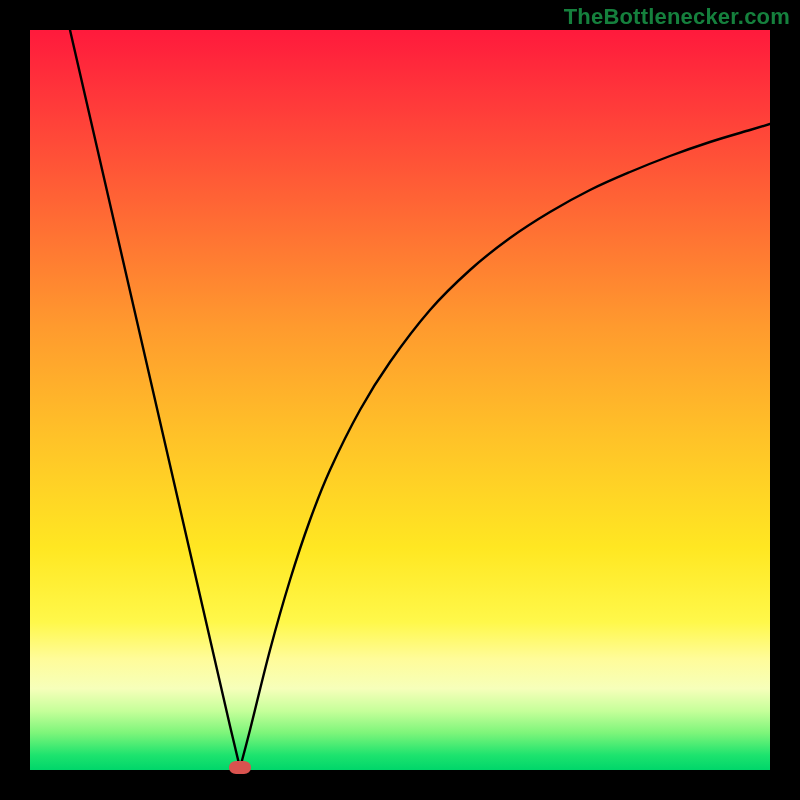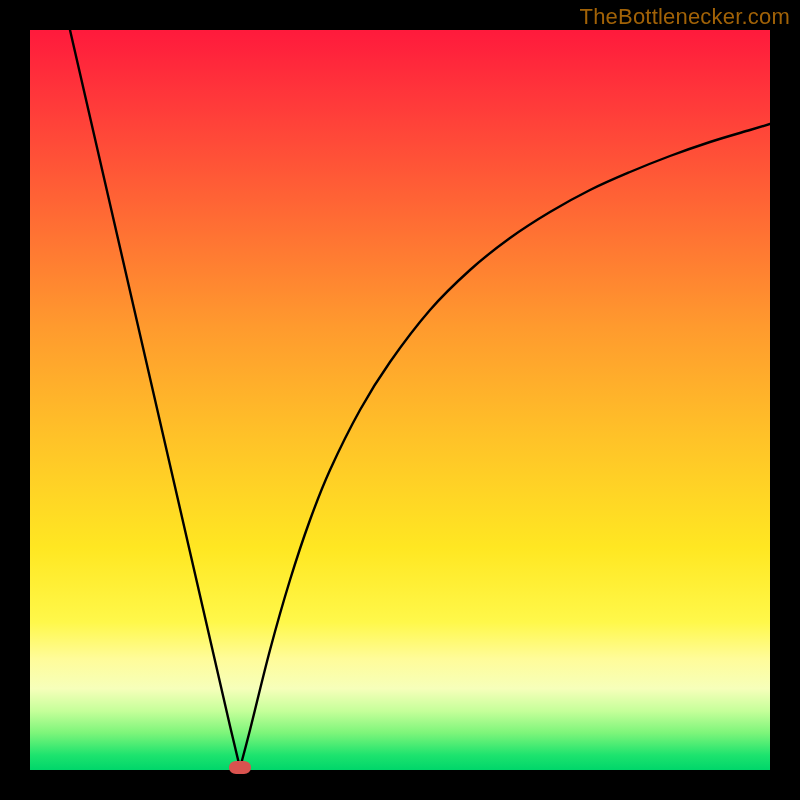--- a/index.html
+++ b/index.html
@@ -52,23 +52,23 @@
     position: absolute;
     width: 22px;
     height: 13px;
     border-radius: 7px / 6px;
     background: #d9534f;
   }
   .watermark {
     position: absolute;
     top: 4px;
     right: 10px;
-    color: #a16207;
+    color: #15803d;
     font-size: 22px;
-    font-weight: 400;
+    font-weight: 700;
     letter-spacing: 0.2px;
   }
 </style>
 </head>
 <body>
 
 <div class="frame">
   <div class="plot">
     <svg class="curve-svg" viewBox="0 0 740 740" preserveAspectRatio="none">
       <path id="left-path" fill="none" stroke="#000" stroke-width="2.4" stroke-linecap="round" d="M 40 0 L 60 87 L 80 174 L 100 261 L 120 348 L 140 435 L 160 522 L 180 609 L 200 696 L 210 738"></path>

